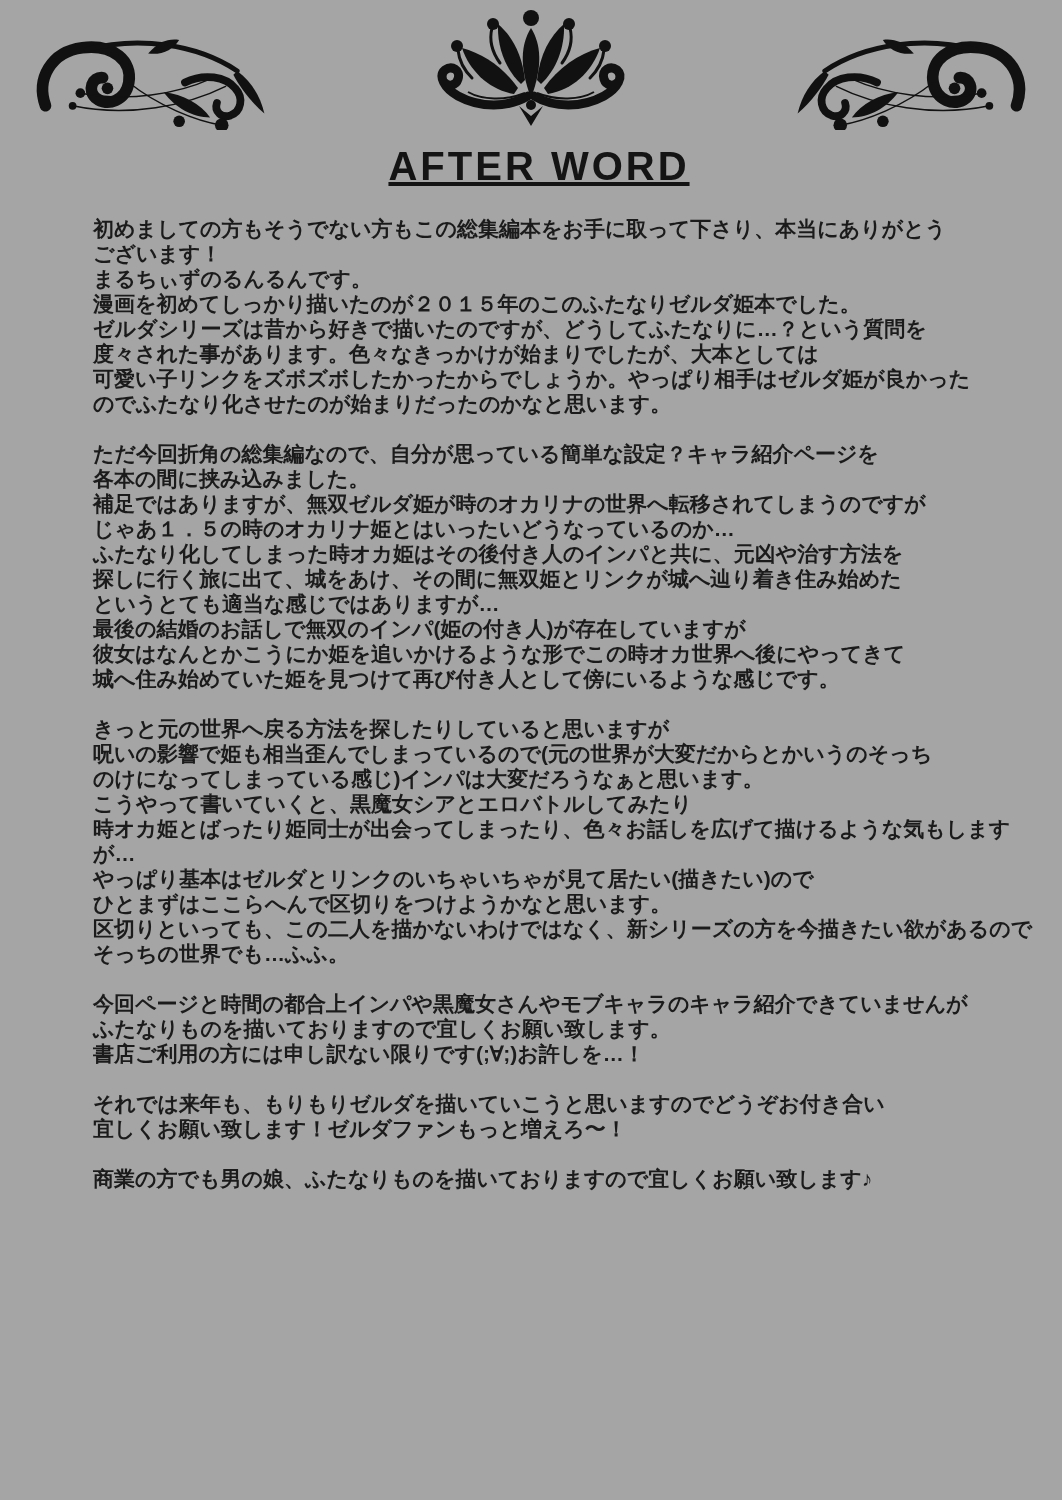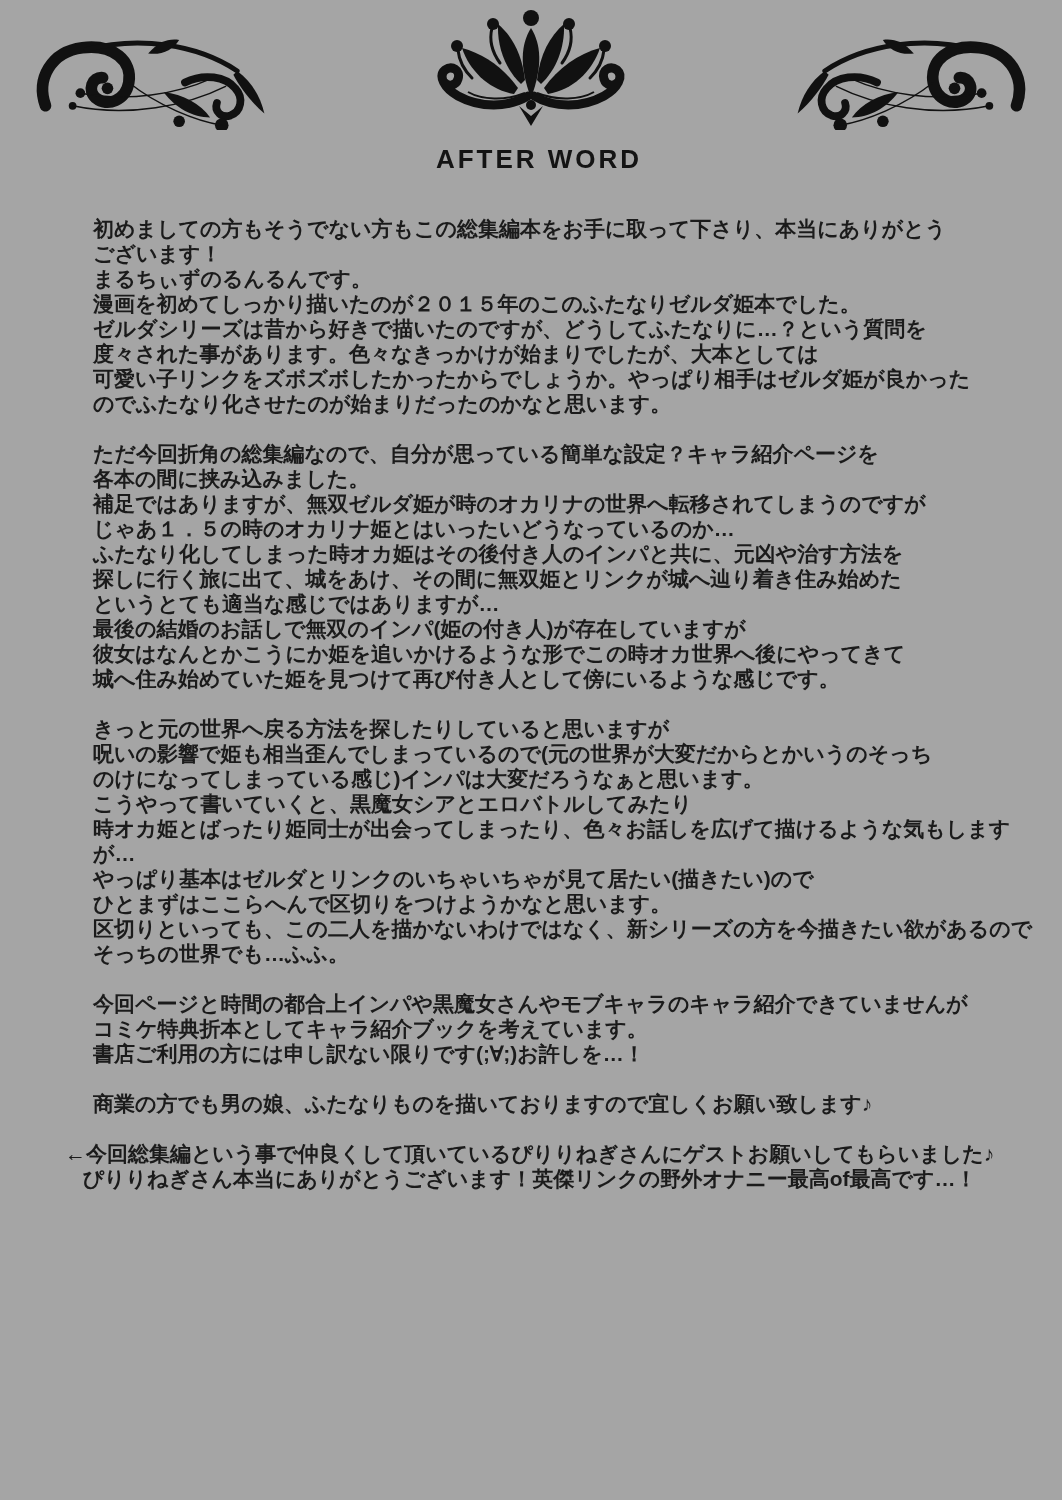--- a/index.html
+++ b/index.html
@@ -26,24 +26,25 @@
   .ornament svg { display: block; width: 100%; height: 100%; }
   .flourish-left  { left: 27px;  top: 38px; width: 252px; height: 92px; }
   .flourish-right { right: 27px; top: 38px; width: 252px; height: 92px; transform: scaleX(-1); }
   .crest          { left: 422px; top: 8px;  width: 218px; height: 120px; }
   .title {
     position: absolute;
     left: 16px; right: 0;
     top: 144px;
     margin: 0;
     text-align: center;
-    font-size: 26px;
+    font-size: 40px;
     font-weight: 600;
     letter-spacing: 3px;
     color: #141414;
+    text-decoration: underline;
   }
   
   .afterword {
     padding-top: 6px;
   }
   .para {
     margin: 0 3px 25px 0;
     padding-left: 93px;
     padding-right: 18px;
     font-size: 21px;
@@ -148,20 +149,20 @@
     <p class="para">きっと元の世界へ戻る方法を探したりしていると思いますが
 呪いの影響で姫も相当歪んでしまっているので(元の世界が大変だからとかいうのそっち
 のけになってしまっている感じ)インパは大変だろうなぁと思います。
 こうやって書いていくと、黒魔女シアとエロバトルしてみたり
 時オカ姫とばったり姫同士が出会ってしまったり、色々お話しを広げて描けるような気もしますが…
 やっぱり基本はゼルダとリンクのいちゃいちゃが見て居たい(描きたい)ので
 ひとまずはここらへんで区切りをつけようかなと思います。
 区切りといっても、この二人を描かないわけではなく、新シリーズの方を今描きたい欲があるので
 そっちの世界でも…ふふ。</p>
     <p class="para">今回ページと時間の都合上インパや黒魔女さんやモブキャラのキャラ紹介できていませんが
-コミケ特典折本としてキャラ紹介ブックを考えています。
+ふたなりものを描いておりますので宜しくお願い致します。
 書店ご利用の方には申し訳ない限りです(;∀;)お許しを…！</p>
+    <p class="para">それでは来年も、もりもりゼルダを描いていこうと思いますのでどうぞお付き合い
+宜しくお願い致します！ゼルダファンもっと増えろ〜！</p>
     <p class="para">商業の方でも男の娘、ふたなりものを描いておりますので宜しくお願い致します♪</p>
-    <p class="para centered">←今回総集編という事で仲良くして頂いているぴりりねぎさんにゲストお願いしてもらいました♪
-ぴりりねぎさん本当にありがとうございます！英傑リンクの野外オナニー最高of最高です…！</p>
   </main>
 
 </div>
 
 </body></html>

